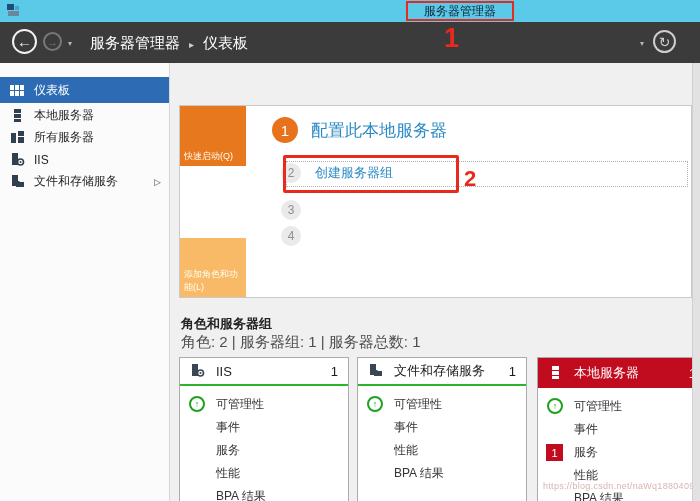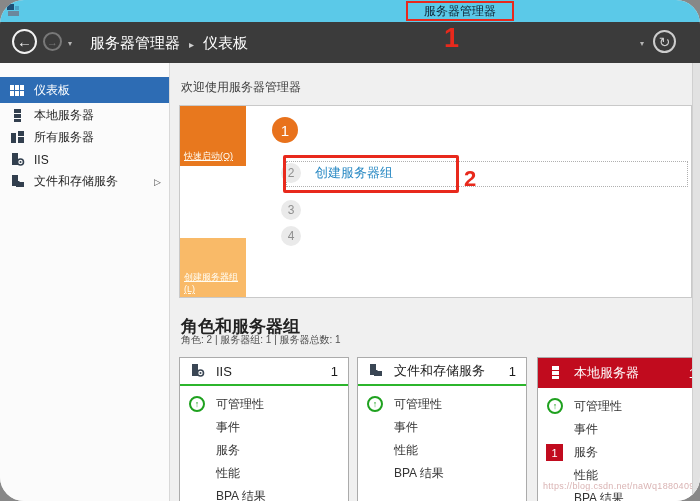--- a/index.html
+++ b/index.html
@@ -1,17 +1,17 @@
 <!DOCTYPE html>
 <html><head>
 <meta charset="utf-8">
 <style>
   * { margin:0; padding:0; box-sizing:border-box; }
   body { background:#888; font-family:"Liberation Sans","DejaVu Sans",sans-serif; }
-  .screen{position:relative;width:700px;height:501px;overflow:hidden;background:#f0f0f0;border-radius:24px;}
+  .screen{position:relative;width:700px;height:501px;overflow:hidden;background:#f0f0f0;}
 
   
   .titlebar{position:absolute;left:0;top:0;width:700px;height:22px;background:#5bc9e8;}
   .app-icon{position:absolute;left:6px;top:3px;width:15px;height:15px;}
   .title-box{position:absolute;left:406px;top:1px;width:108px;height:20px;border:2px solid #e8291c;
              display:flex;align-items:center;justify-content:center;font-size:12px;color:#0c2233;}
 
   
   .navbar{position:absolute;left:0;top:22px;width:700px;height:41px;background:#3b3b3b;color:#fff;}
   .circle-btn{position:absolute;border-radius:50%;display:flex;align-items:center;justify-content:center;cursor:pointer;}
@@ -31,40 +31,40 @@
              padding:0 8px 0 10px;font-size:12px;color:#1e1e1e;cursor:pointer;}
   .side-item .s-icon{width:15px;height:15px;margin-right:9px;color:#323f4e;display:inline-flex;flex:none;}
   .side-item.selected{background:#2d6cb4;color:#fff;height:26px;}
   .side-item.selected .s-icon{color:#fff;}
   .expand{margin-left:auto;font-size:9px;color:#4a4a4a;}
 
   
   .welcome-h{position:absolute;left:181px;top:79px;font-size:12px;color:#3c3c3c;}
   .welcome-panel{position:absolute;left:179px;top:105px;width:513px;height:193px;background:#fff;border:1px solid #c9c9c9;}
   .band{position:absolute;left:0;width:66px;display:flex;align-items:flex-end;padding:0 2px 3px 4px;
-        font-size:9px;color:#fffdf4;cursor:pointer;text-decoration:underline;}
+        font-size:9px;color:#fffdf4;cursor:pointer;}
   .band1{top:0;height:60px;background:#e8781e;}
   .band2{top:60px;height:72px;background:#f2a135;}
   .band3{top:132px;height:59px;background:#f9ba68;}
   .step{position:absolute;display:flex;align-items:center;cursor:pointer;}
   .num{border-radius:50%;display:flex;align-items:center;justify-content:center;flex:none;}
   .step-1{left:92px;top:11px;}
   .step-1 .num{width:26px;height:26px;background:#e8721c;color:#fff;font-size:15px;}
   .step-1 .lbl{margin-left:13px;font-size:17px;color:#2a8ac4;}
   .step-sm .num{width:20px;height:20px;background:#eaeaea;color:#8f8f8f;font-size:12px;}
   .step-sm .lbl{margin-left:14px;font-size:13px;color:#2a8ac4;}
   .step-2{left:101px;top:57px;}
   .step-3{left:101px;top:94px;}
   .step-4{left:101px;top:120px;}
   .focus-rect{position:absolute;left:106px;top:55px;width:402px;height:26px;border:1px dotted #b0b0b0;}
   .annot-box{position:absolute;left:103px;top:49px;width:176px;height:38px;border:3px solid #e8291c;border-radius:2px;}
   .annot-2{position:absolute;left:284px;top:60px;font-size:22px;font-weight:bold;color:#e8291c;}
 
-  .roles-title{position:absolute;left:181px;top:315px;font-size:17px;font-weight:bold;color:#222;}
-  .roles-summary{position:absolute;left:181px;top:333px;font-size:10px;color:#4f4f4f;}
+  .roles-title{position:absolute;left:181px;top:315px;font-size:13px;font-weight:bold;color:#222;}
+  .roles-summary{position:absolute;left:181px;top:333px;font-size:15px;color:#4f4f4f;}
 
   
   .card{position:absolute;top:357px;width:170px;height:200px;background:#fff;border:1px solid #ababab;}
   .card-1{left:179px;} .card-2{left:357px;} .card-3{left:537px;}
   .card-header{height:28px;display:flex;align-items:center;padding:0 10px;font-size:13px;color:#1c1c1c;
                border-bottom:2px solid #2cb52c;cursor:pointer;}
   .c-icon{width:16px;height:16px;margin-right:10px;color:#3a4654;display:inline-flex;flex:none;}
   .count{margin-left:auto;}
   .card-3 .card-header{background:#c10b1e;color:#fff;border-bottom:none;height:30px;}
   .card-3 .c-icon{color:#fff;}
@@ -158,32 +158,32 @@
         <svg viewBox="0 0 15 15" width="15" height="15" fill="currentColor">
             <rect x="2" y="1" width="6" height="11"></rect>
             <path d="M6 7 h3 l1 1 h4 v5 h-8 z"></path>
           </svg>
       </span>
       <span>文件和存储服务</span>
       <span class="expand">▷</span>
     </div>
   </div>
 
-  <div class="welcome-h">欢迎使用服务器管理器</div>
 
   <div class="welcome-panel">
     <div class="band band1">
       <span>快速启动(Q)</span>
     </div>
     <div class="band band3">
-      <span>创建服务器组(L)</span>
+      <span>添加角色和功能(L)</span>
     </div>
 
     <div class="step step-1">
       <span class="num">1</span>
+      <span class="lbl">配置此本地服务器</span>
     </div>
 
     <div class="focus-rect"></div>
     <div class="step step-sm step-2">
       <span class="num">2</span>
       <span class="lbl">创建服务器组</span>
     </div>
     <div class="annot-box"></div>
     <div class="annot-2">2</div>
 

